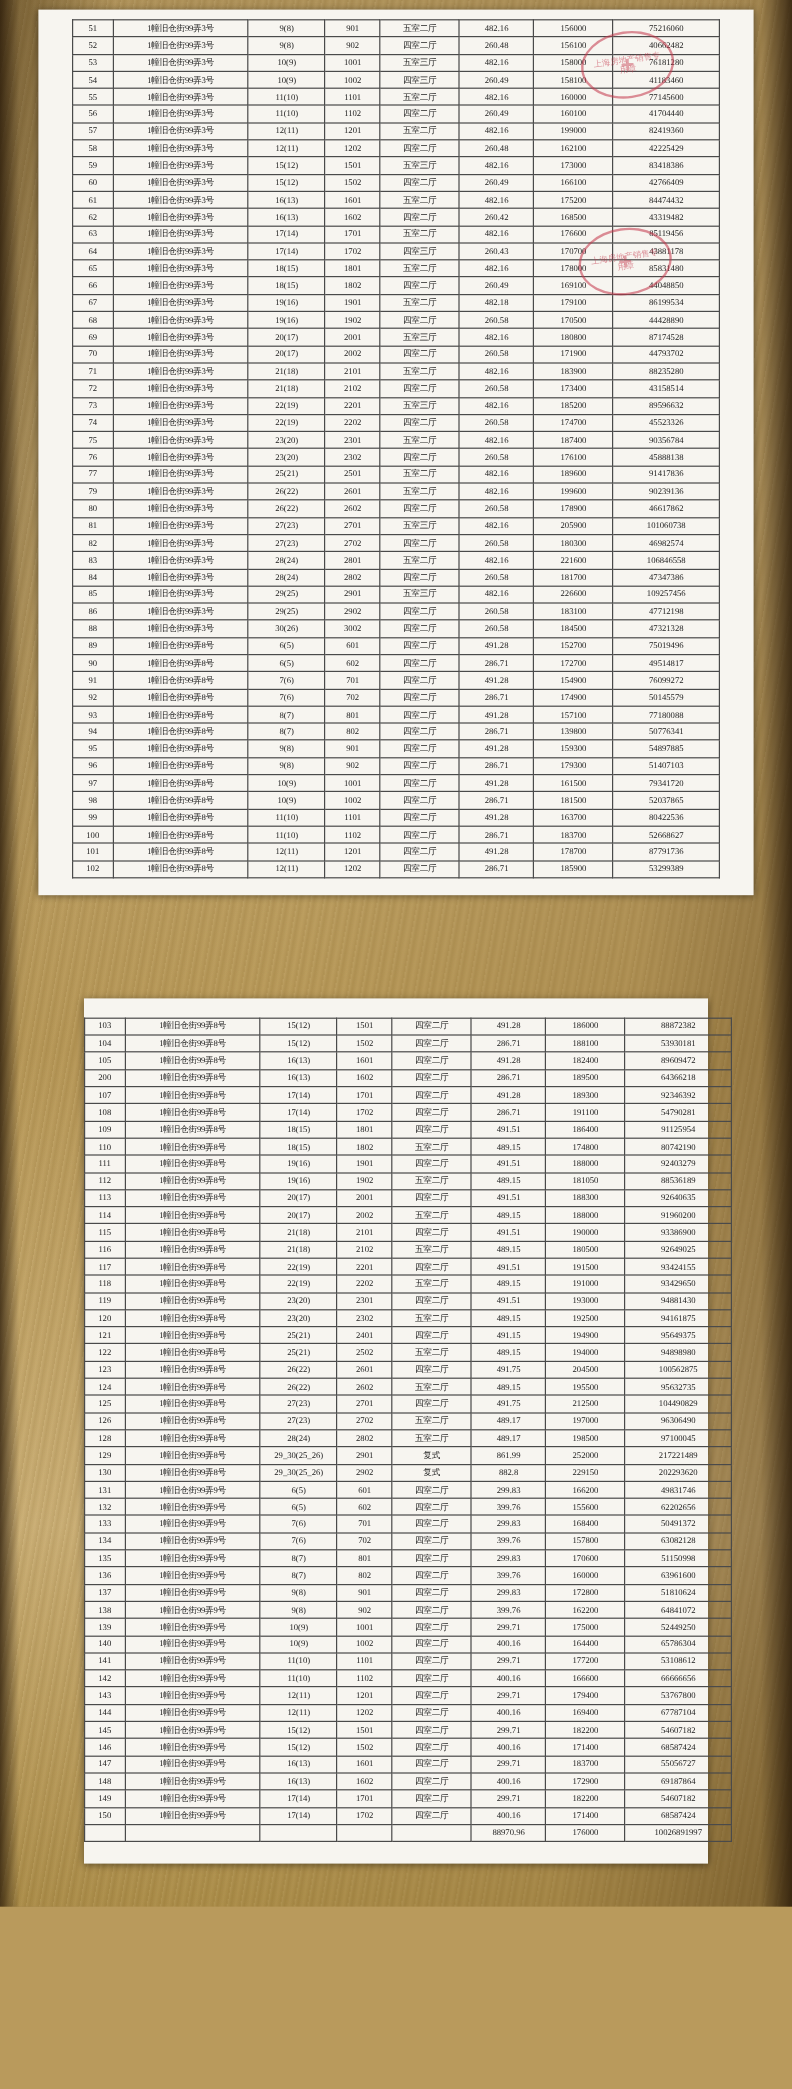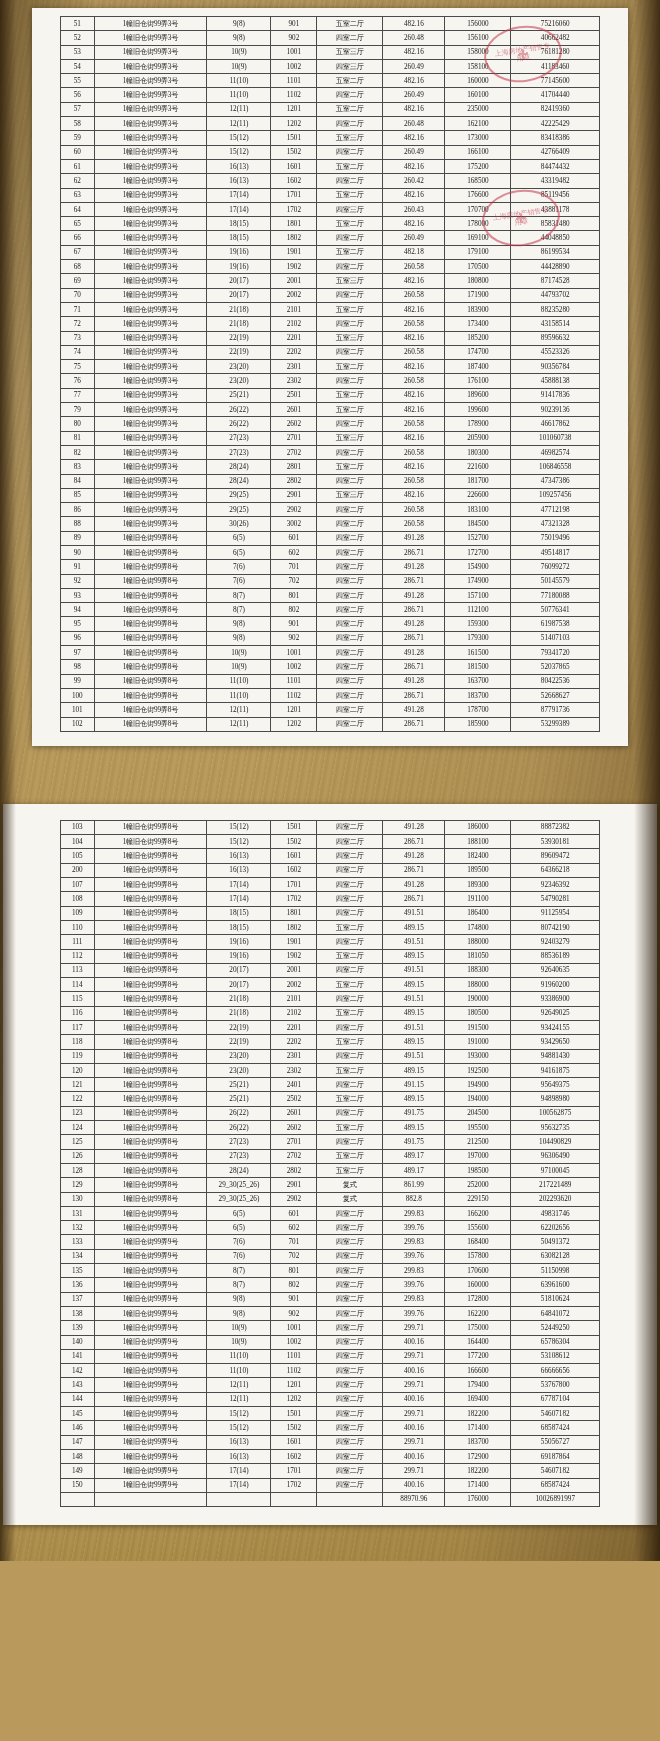--- a/index.html
+++ b/index.html
@@ -19,21 +19,21 @@
     z-index:0;
   }
   .sheet{
     position:relative;
     z-index:2;
     background:#f7f5f0;
     box-shadow:0 1px 6px rgba(0,0,0,0.45);
     margin:0 auto;
   }
   #sheet1{width:596px;margin-top:8px;padding:8px 0 14px 0;}
-  #sheet2{width:654px;margin-top:58px;padding:16px 0 18px 0;}
+  #sheet2{width:520px;margin-top:86px;padding:16px 0 18px 0;}
   .gap{height:36px;}
   table{
     border-collapse:collapse;
     margin:0 auto;
     font-size:7.2px;
     color:#1a1a1a;
     table-layout:fixed;
   }
   table.tbl{width:540px;}
   td{
@@ -167,21 +167,21 @@
           <td class="c-price">160100</td>
           <td class="c-total">41704440</td>
         </tr>
         <tr>
           <td class="c-idx">57</td>
           <td class="c-addr">1幢旧仓街99弄3号</td>
           <td class="c-unit">12(11)</td>
           <td class="c-room">1201</td>
           <td class="c-type">五室二厅</td>
           <td class="c-area">482.16</td>
-          <td class="c-price">235000</td>
+          <td class="c-price">199000</td>
           <td class="c-total">82419360</td>
         </tr>
         <tr>
           <td class="c-idx">58</td>
           <td class="c-addr">1幢旧仓街99弄3号</td>
           <td class="c-unit">12(11)</td>
           <td class="c-room">1202</td>
           <td class="c-type">四室二厅</td>
           <td class="c-area">260.48</td>
           <td class="c-price">162100</td>
@@ -517,32 +517,32 @@
           <td class="c-price">157100</td>
           <td class="c-total">77180088</td>
         </tr>
         <tr>
           <td class="c-idx">94</td>
           <td class="c-addr">1幢旧仓街99弄8号</td>
           <td class="c-unit">8(7)</td>
           <td class="c-room">802</td>
           <td class="c-type">四室二厅</td>
           <td class="c-area">286.71</td>
-          <td class="c-price">112100</td>
+          <td class="c-price">139800</td>
           <td class="c-total">50776341</td>
         </tr>
         <tr>
           <td class="c-idx">95</td>
           <td class="c-addr">1幢旧仓街99弄8号</td>
           <td class="c-unit">9(8)</td>
           <td class="c-room">901</td>
           <td class="c-type">四室二厅</td>
           <td class="c-area">491.28</td>
           <td class="c-price">159300</td>
-          <td class="c-total">61987538</td>
+          <td class="c-total">54897885</td>
         </tr>
         <tr>
           <td class="c-idx">96</td>
           <td class="c-addr">1幢旧仓街99弄8号</td>
           <td class="c-unit">9(8)</td>
           <td class="c-room">902</td>
           <td class="c-type">四室二厅</td>
           <td class="c-area">286.71</td>
           <td class="c-price">179300</td>
           <td class="c-total">51407103</td>

